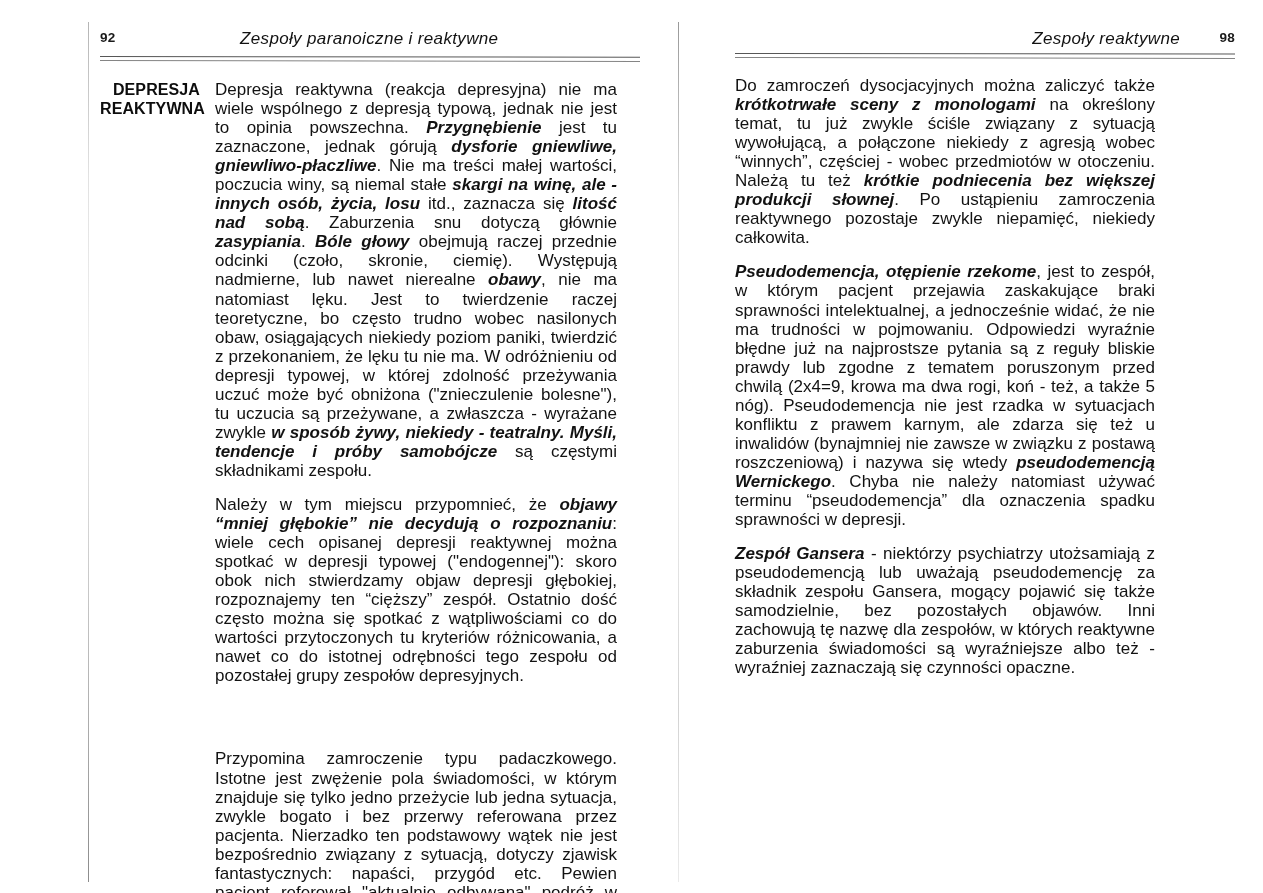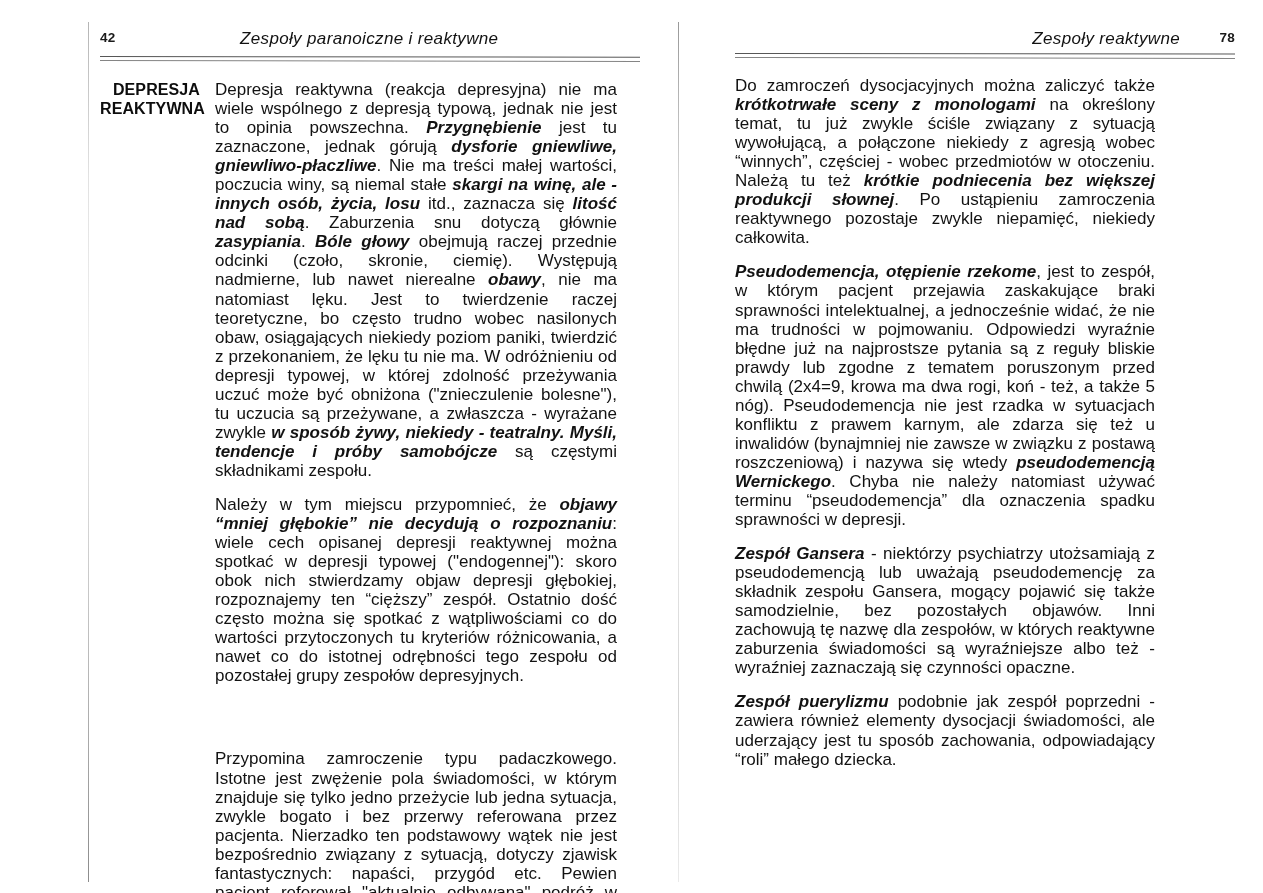--- a/index.html
+++ b/index.html
@@ -141,21 +141,21 @@
 <body>
 
 <div class="scan">
 
   <div class="page-edge left"></div>
   <div class="page-edge gutter"></div>
 
   <div class="page verso">
 
     <div class="runhead">
-      <div class="folio">42</div>
+      <div class="folio">92</div>
       <div class="runhead-title">Zespoły paranoiczne i reaktywne</div>
       <div class="rule-wrap">
         <div class="rule r1"></div>
         <div class="rule r2"></div>
       </div>
     </div>
 
     <div class="side-head sh1">DEPRESJA
 REAKTYWNA</div>
 
@@ -167,34 +167,33 @@
 
       <p class="para" style="margin-top:64px;"><span>Przypomina zamroczenie typu padaczkowego. Istotne jest zwężenie pola świadomości, w którym znajduje się tylko jedno przeżycie lub jedna sytuacja, zwykle bogato i bez przerwy referowana przez pacjenta. Nierzadko ten podstawowy wątek nie jest bezpośrednio związany z sytuacją, dotyczy zjawisk fantastycznych: napaści, przygód etc. Pewien pacjent referował "aktualnie odbywaną" podróż w rakiecie, ilekroć przydarzyły mu się banalne kłopoty w miejscu pracy, a każda taka podróż trwała kilka dni. W zamroczeniach</span></p>
 
     </div>
   </div>
 
   <div class="page recto">
 
     <div class="runhead">
       <div class="runhead-title">Zespoły reaktywne</div>
-      <div class="folio">78</div>
+      <div class="folio">98</div>
       <div class="rule-wrap">
         <div class="rule r1"></div>
         <div class="rule r2"></div>
       </div>
     </div>
 
     <div class="col">
 
 
       <p class="para"><span>Do zamroczeń dysocjacyjnych można zaliczyć także </span><span class="bi">krótkotrwałe sceny z monologami</span><span> na określony temat, tu już zwykle ściśle związany z sytuacją wywołującą, a połączone niekiedy z agresją wobec “winnych”, częściej - wobec przedmiotów w otoczeniu. Należą tu też </span><span class="bi">krótkie podniecenia bez większej produkcji słownej</span><span>.  Po ustąpieniu zamroczenia reaktywnego pozostaje zwykle niepamięć, niekiedy całkowita.</span></p>
 
       <p class="para"><span class="bi">Pseudodemencja, otępienie rzekome</span><span>,    jest to zespół, w którym pacjent przejawia zaskakujące braki sprawności intelektualnej, a jednocześnie widać, że nie ma trudności w pojmowaniu. Odpowiedzi wyraźnie błędne już na najprostsze pytania są z reguły bliskie prawdy lub zgodne z tematem poruszonym przed chwilą (2x4=9, krowa ma dwa rogi, koń - też, a także 5 nóg). Pseudodemencja nie jest rzadka w sytuacjach konfliktu z prawem karnym, ale zdarza się też u inwalidów (bynajmniej nie zawsze w związku z postawą roszczeniową) i nazywa się wtedy </span><span class="bi">pseudodemencją Wernickego</span><span>.  Chyba nie należy natomiast używać terminu “pseudodemencja” dla oznaczenia spadku sprawności w depresji.</span></p>
 
       <p class="para"><span class="bi">Zespół Gansera</span><span> - niektórzy psychiatrzy utożsamiają z pseudodemencją lub uważają pseudodemencję za składnik zespołu Gansera, mogący pojawić się także samodzielnie, bez pozostałych objawów. Inni zachowują tę nazwę dla zespołów, w których reaktywne zaburzenia świadomości są wyraźniejsze albo też - wyraźniej zaznaczają się czynności opaczne.</span></p>
 
-      <p class="para"><span class="bi">Zespół puerylizmu</span><span> podobnie jak zespół poprzedni - zawiera również elementy dysocjacji świadomości, ale uderzający jest tu sposób zachowania, odpowiadający “roli” małego dziecka.</span></p>
 
     </div>
   </div>
 
 </div>
 
 </body></html>

